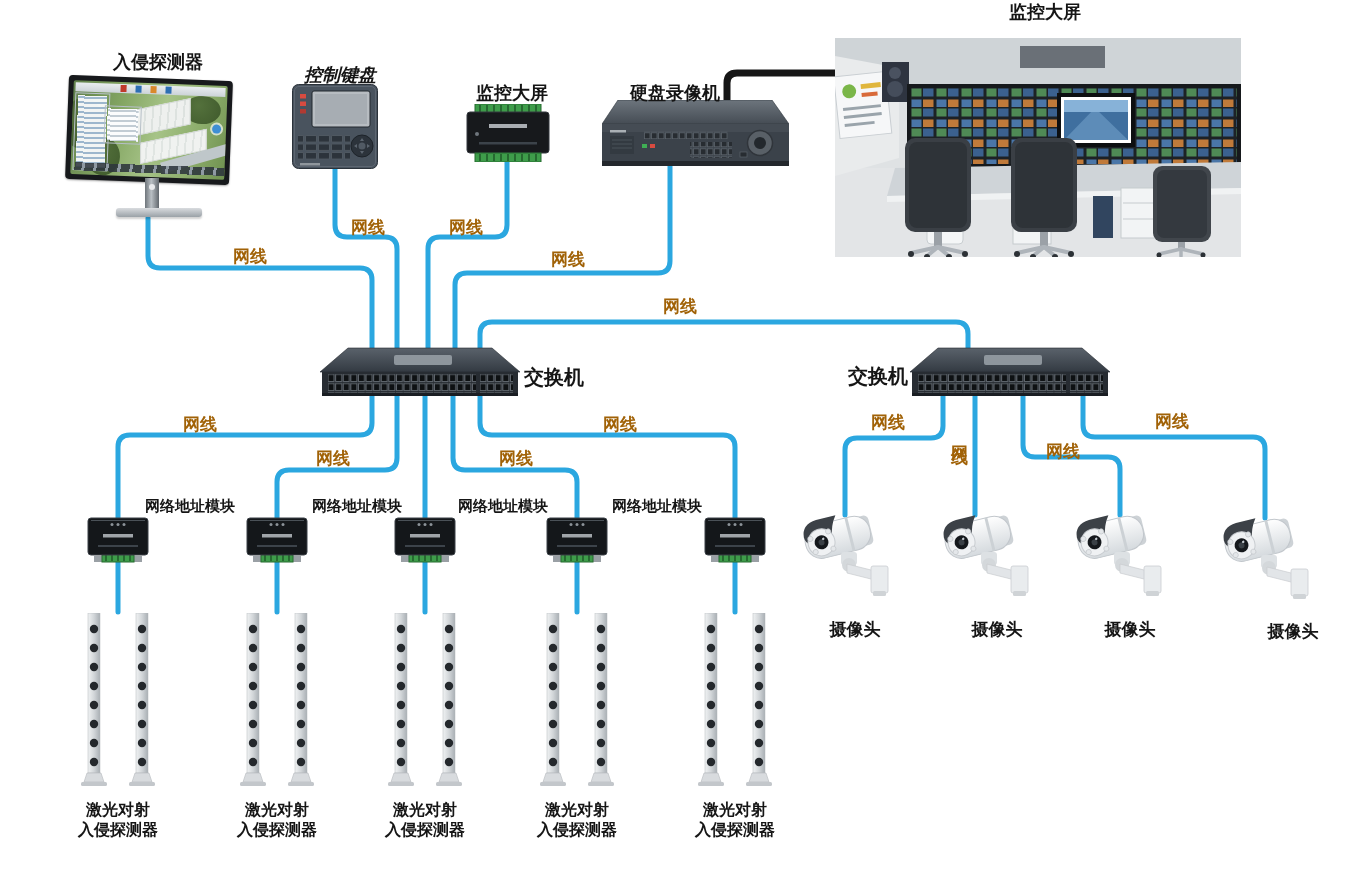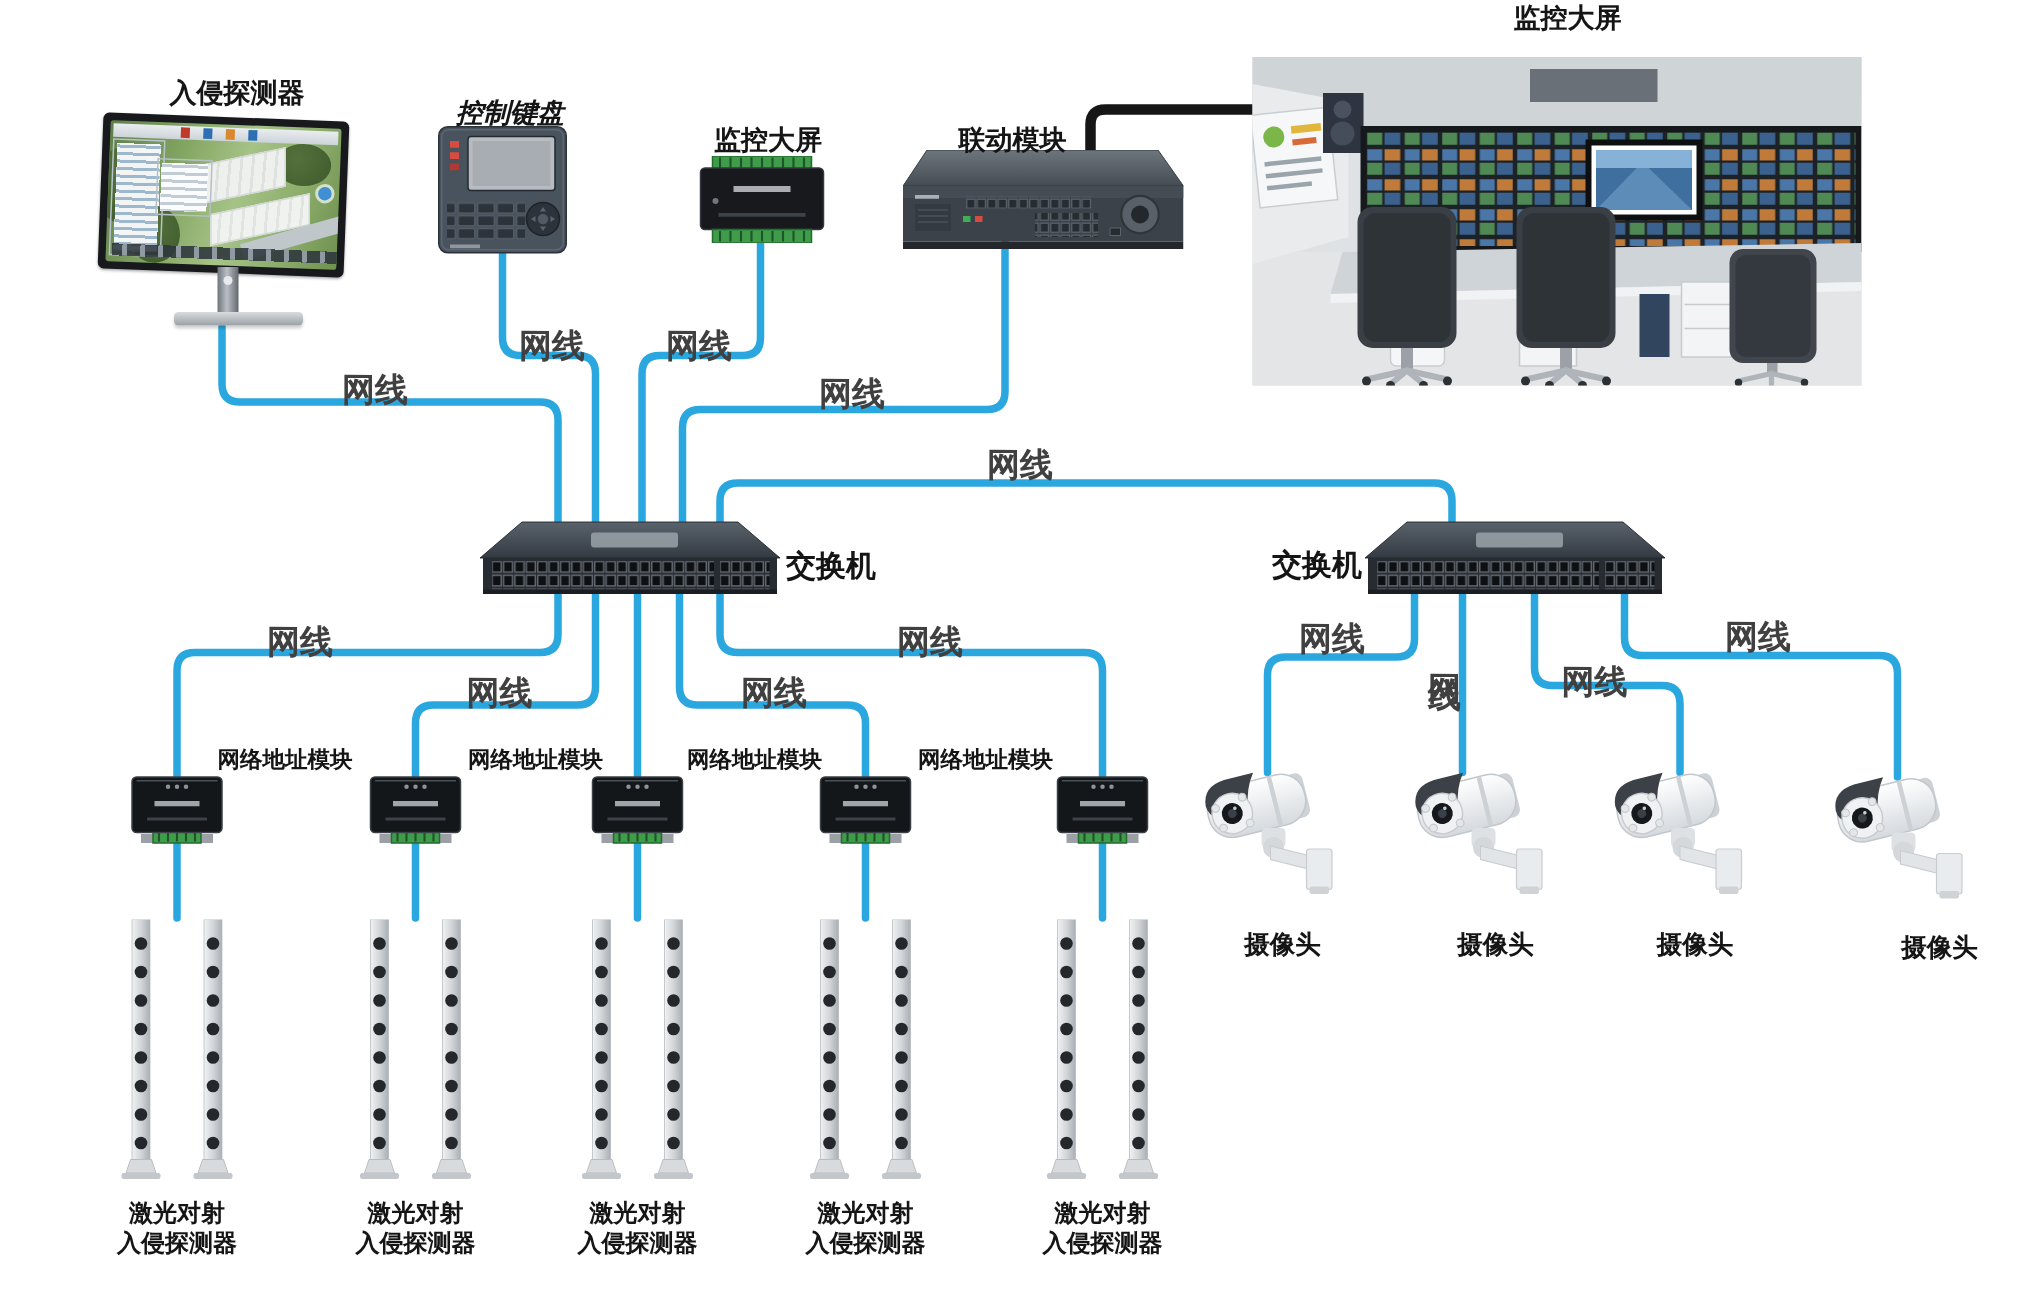--- a/index.html
+++ b/index.html
@@ -7,21 +7,21 @@
   #stage{position:relative;width:1354px;height:874px;background:#fff;overflow:hidden;}
   #cables{position:absolute;left:0;top:0;z-index:1;}
   .dev{position:absolute;z-index:2;}
   .lbl{position:absolute;z-index:3;font-weight:bold;color:#151515;white-space:nowrap;}
   .lbl.center{transform:translateX(-50%);}
   .devlbl{font-size:18px;}
   .swlbl{font-size:20px;}
   .modlbl{font-size:15px;}
   .camlbl{font-size:17px;}
   .laserlbl{font-size:16px;line-height:20px;text-align:center;transform:translateX(-50%);}
-  .netlbl{font-size:22px;color:#404040;transform:translateX(-50%);}
+  .netlbl{font-size:17px;color:#a16207;transform:translateX(-50%);}
   .netlbl.vert{writing-mode:vertical-rl;transform:none;letter-spacing:2px;}
 
   
   .monitor{width:176px;height:152px;}
   .mon-bezel{position:absolute;left:3px;top:6px;width:164px;height:104px;background:#17191c;border-radius:4px;
              box-shadow:0 1px 2px rgba(0,0,0,.35);transform:rotate(2.2deg);}
   .mon-screen{position:absolute;left:5px;top:5px;right:5px;bottom:5px;overflow:hidden;border-radius:2px;
               background:linear-gradient(105deg,#5f7f4b,#83a562 30%,#a6c387 55%,#8aab69 80%,#6f914f);}
   .bld{position:absolute;background:#eceeec;box-shadow:inset 0 0 0 1px #d3d8d5;}
   .bld1{left:27%;top:24%;width:50%;height:28%;transform:rotate(-14deg) skewX(-12deg);
@@ -460,21 +460,21 @@
   </div>
   <div class="dev" style="left:1219px;top:505px;">
     <svg width="96" height="100">
         <use href="#sym-camera"></use>
       </svg>
   </div>
 
   <div class="lbl devlbl center" style="left:158px;top:50px;">入侵探测器</div>
   <div class="lbl devlbl center" style="left:340px;top:63px;font-style:italic;">控制键盘</div>
   <div class="lbl devlbl center" style="left:512px;top:81px;">监控大屏</div>
-  <div class="lbl devlbl center" style="left:675px;top:81px;">联动模块</div>
+  <div class="lbl devlbl center" style="left:675px;top:81px;">硬盘录像机</div>
   <div class="lbl devlbl center" style="left:1045px;top:0;text-align:right;">监控大屏</div>
   <div class="lbl swlbl" style="left:524px;top:364px;">交换机</div>
   <div class="lbl swlbl" style="left:848px;top:363px;">交换机</div>
 
   <div class="lbl modlbl" style="left:145px;top:497px;">网络地址模块</div>
   <div class="lbl modlbl" style="left:312px;top:497px;">网络地址模块</div>
   <div class="lbl modlbl" style="left:458px;top:497px;">网络地址模块</div>
   <div class="lbl modlbl" style="left:612px;top:497px;">网络地址模块</div>
 
   <div class="lbl laserlbl" style="left:118px;top:800px;">

